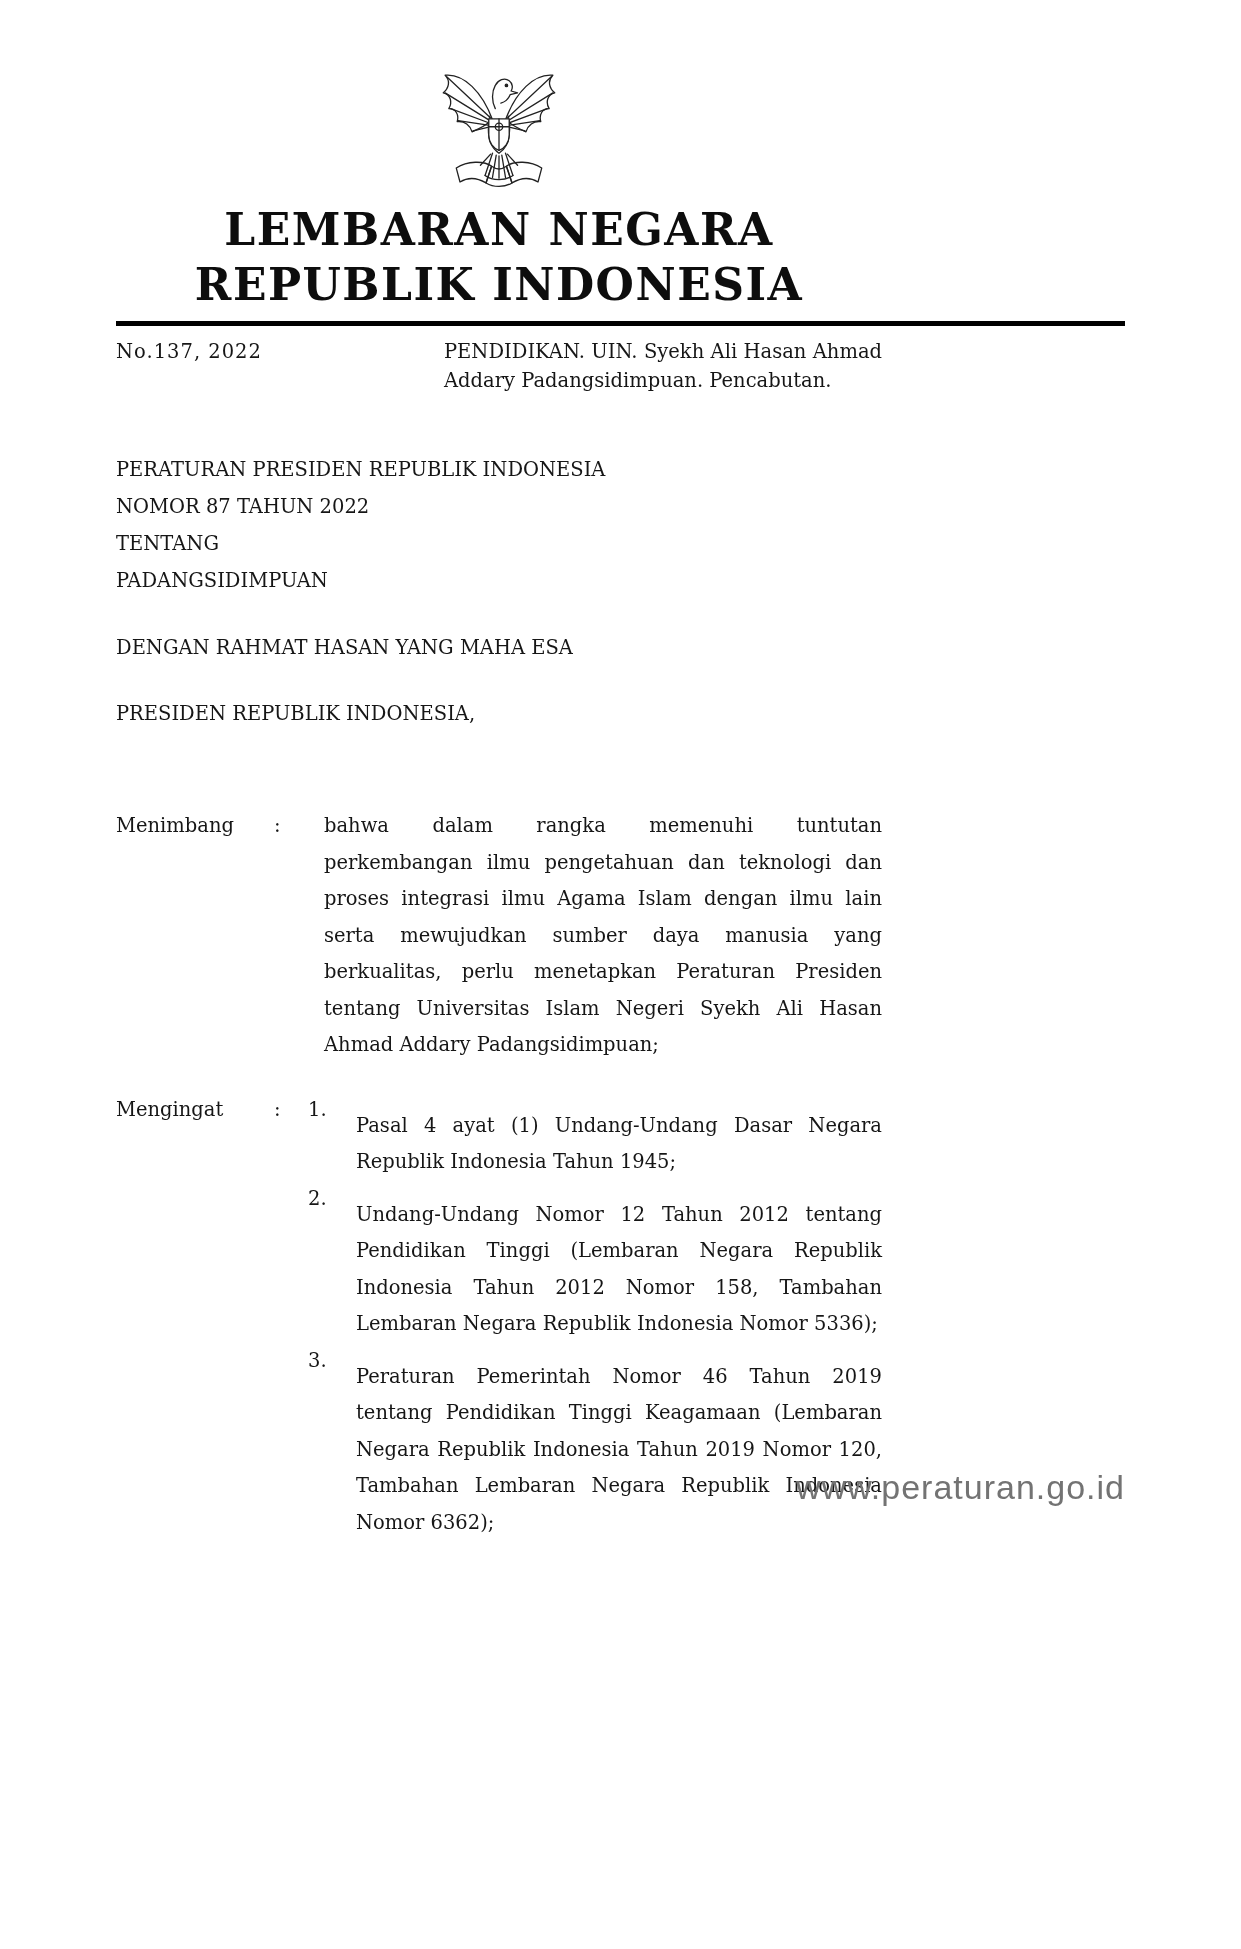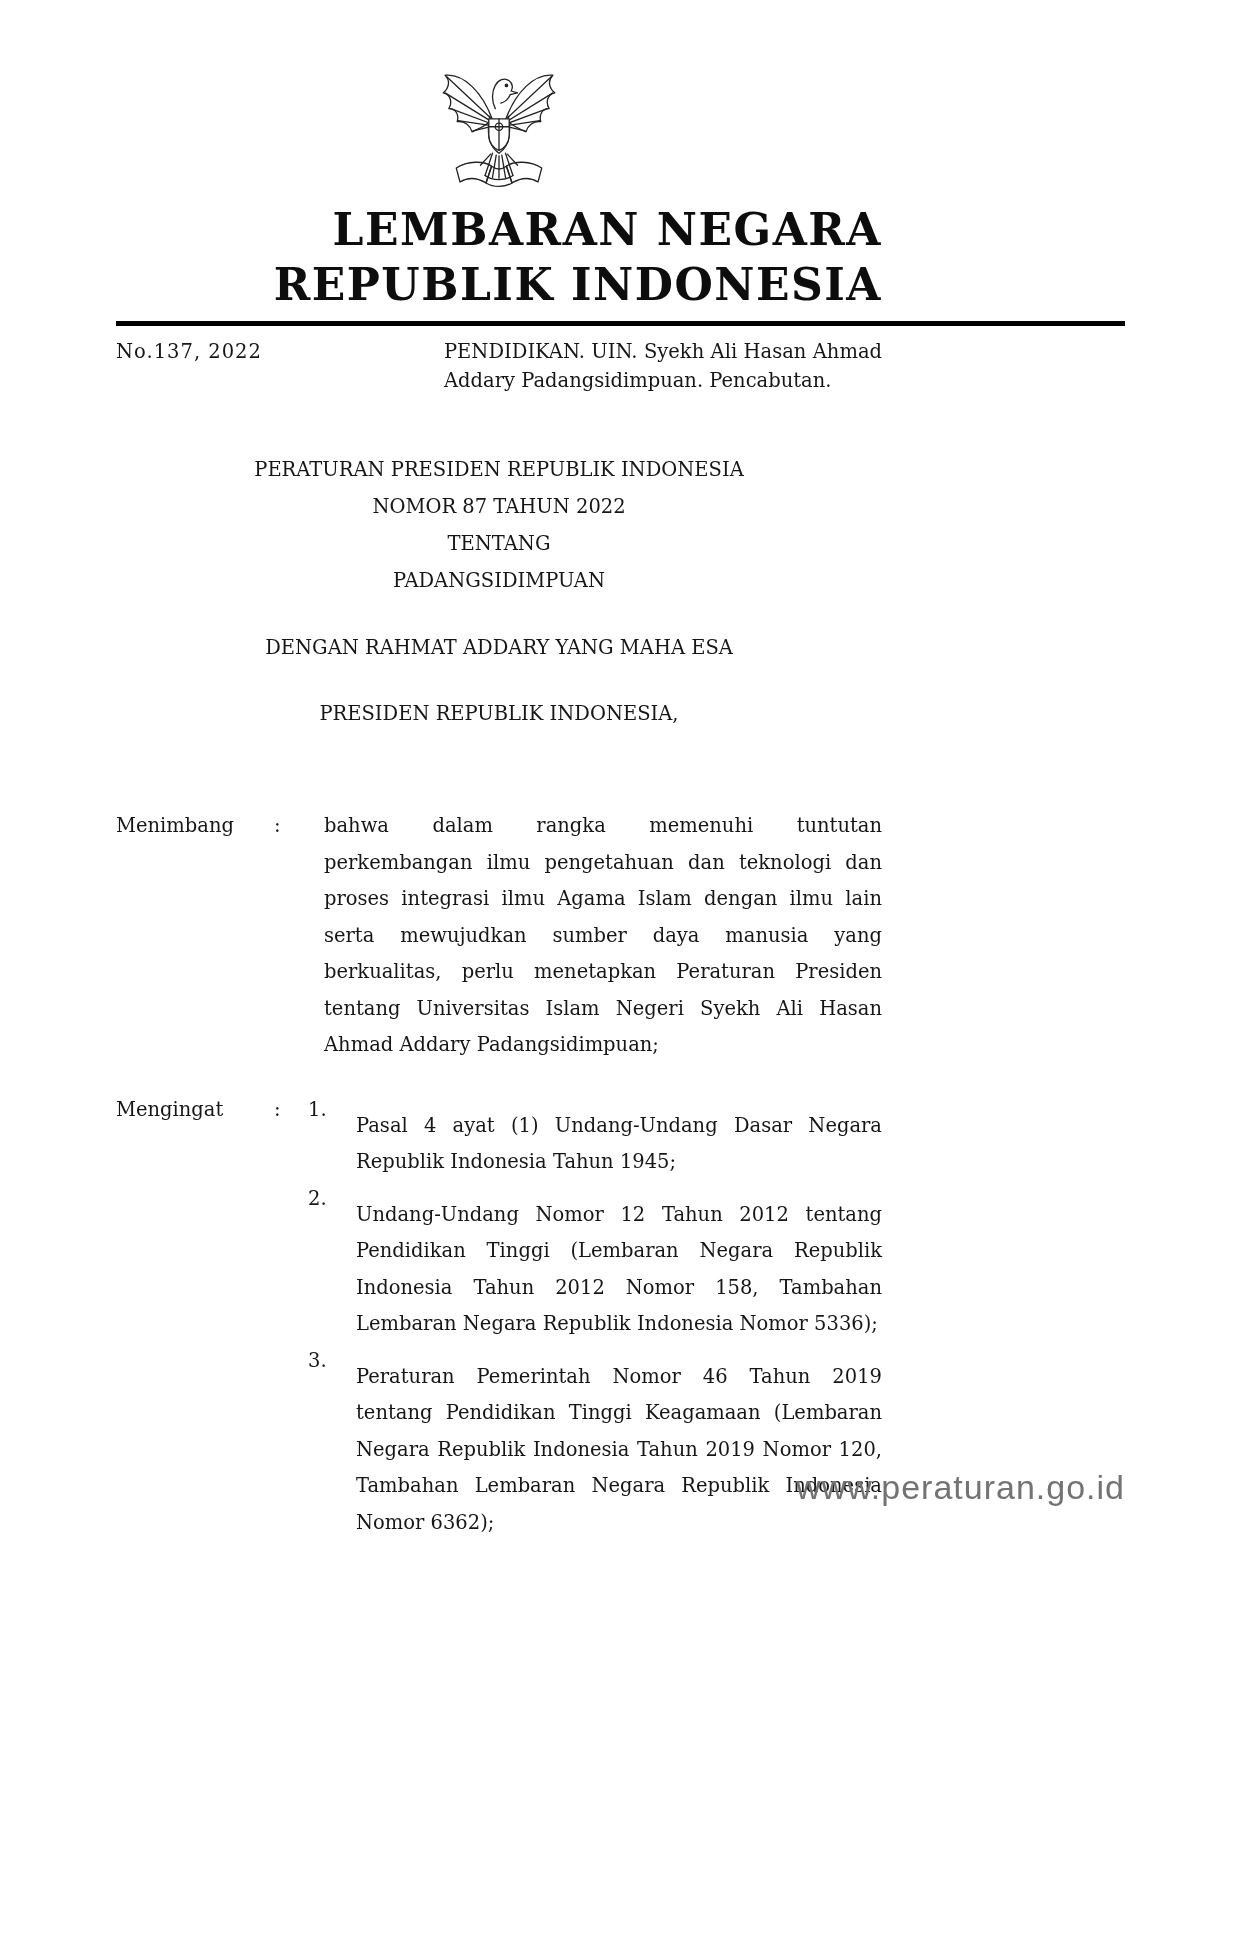--- a/index.html
+++ b/index.html
@@ -20,21 +20,21 @@
   .emblem { width: 130px; height: 140px; margin: 0 auto 2px auto; display:block; }
 
   .masthead {
     text-align: center;
     font-size: 44px;
     font-weight: bold;
     line-height: 55px;
     letter-spacing: 1.5px;
     color: #0d0d0d;
   }
-  .masthead span { display: block; text-align: right; }
+  .masthead span { display: block; }
 
   .rule {
     width: 1009px;
     height: 5px;
     background: #000;
     margin-top: 9px;
   }
 
   .header-row {
     display: flex;
@@ -42,21 +42,20 @@
     margin-top: 11px;
     font-size: 19.5px;
     line-height: 29px;
     gap: 44px;
   }
   .doc-number { width: 284px; letter-spacing: 1px; white-space: nowrap; }
   .doc-subject { flex: 1; text-align: justify; }
 
   .title-block { margin-top: 56px; }
   .title-block p, .center-line {
-    text-align: center;
     font-size: 19.5px;
     line-height: 37px;
   }
   .preamble1 { margin-top: 30px; }
   .preamble2 { margin-top: 29px; }
 
   .clause {
     display: grid;
     grid-template-columns: 146px 22px 1fr;
     width: 766px;
@@ -134,21 +133,21 @@
 
   <div class="column">
 
     <div class="title-block">
       <p>PERATURAN PRESIDEN REPUBLIK INDONESIA</p>
       <p>NOMOR 87 TAHUN 2022</p>
       <p>TENTANG</p>
       <p>PADANGSIDIMPUAN</p>
     </div>
 
-    <p class="center-line preamble1">DENGAN RAHMAT ADDARY YANG MAHA ESA</p>
+    <p class="center-line preamble1">DENGAN RAHMAT HASAN YANG MAHA ESA</p>
     <p class="center-line preamble2">PRESIDEN REPUBLIK INDONESIA,</p>
 
     <div class="clause clause-menimbang">
       <div class="clause-label">Menimbang</div>
       <div class="clause-colon">:</div>
       <div class="clause-text">bahwa dalam rangka memenuhi tuntutan perkembangan ilmu pengetahuan dan teknologi dan proses integrasi ilmu Agama Islam dengan ilmu lain serta mewujudkan sumber daya manusia yang berkualitas, perlu menetapkan Peraturan Presiden tentang Universitas Islam Negeri Syekh Ali Hasan Ahmad Addary Padangsidimpuan;</div>
     </div>
 
     <div class="clause clause-mengingat">
       <div class="clause-label">Mengingat</div>

